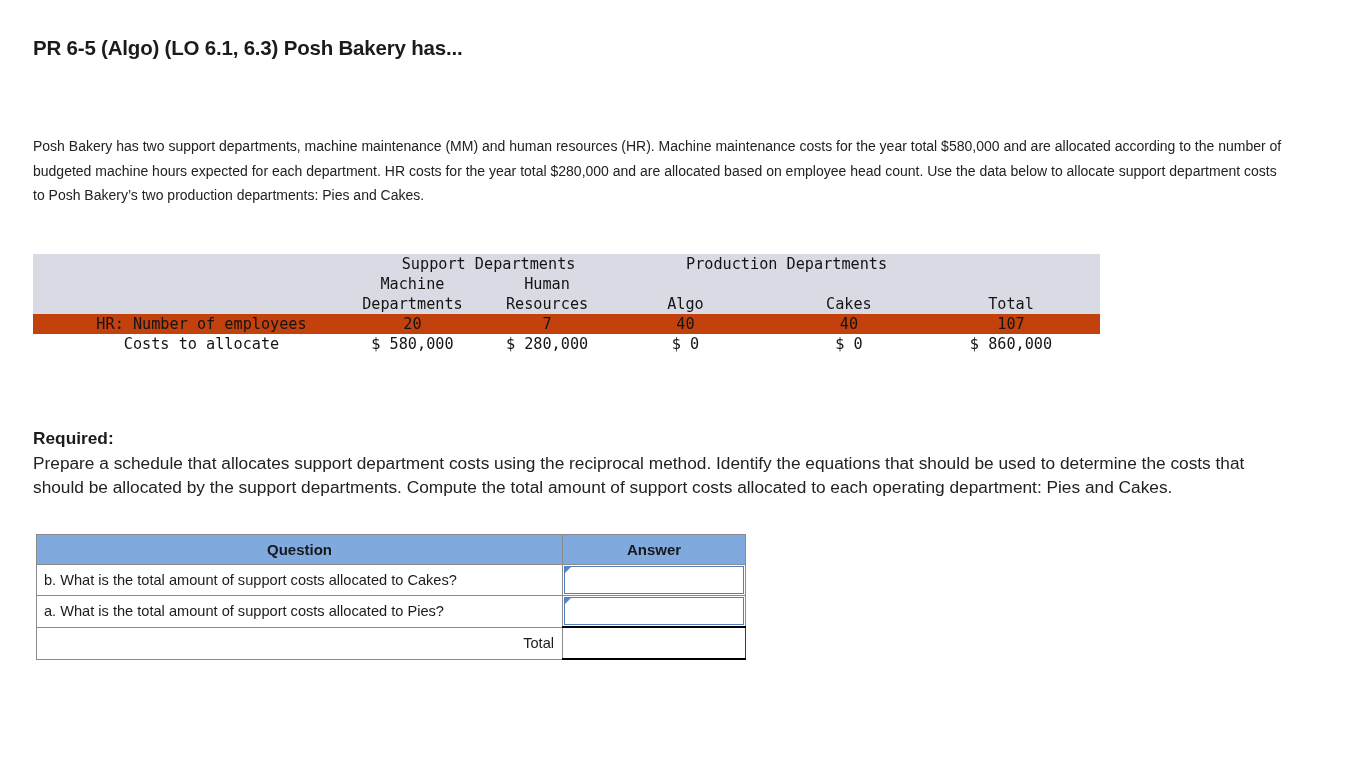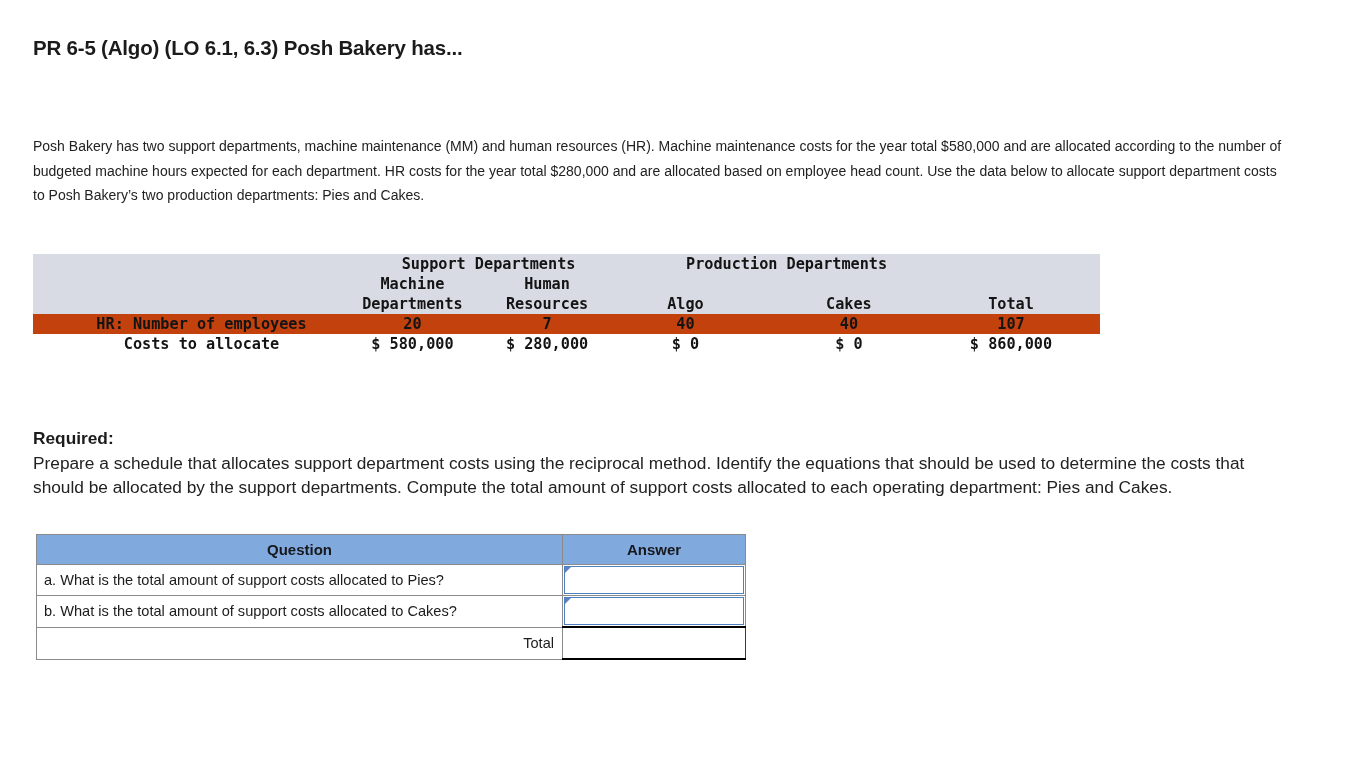--- a/index.html
+++ b/index.html
@@ -54,21 +54,21 @@
     width: 1067px;
     border-collapse: collapse;
     font-family: "DejaVu Sans Mono", "Liberation Mono", monospace;
     font-size: 15.2px;
     line-height: 20px;
     color: #141414;
   }
   .data-table td, .data-table th {
     padding: 0;
     border: none;
-    font-weight: bold;
+    font-weight: normal;
     vertical-align: bottom;
     white-space: pre;
     text-align: center;
   }
   .data-table thead tr {
     background: #d8dbe3;
   }
   .data-table thead td {
     height: 20px;
     padding-bottom: 0px;
@@ -252,31 +252,31 @@
       <col class="c-answer">
     </colgroup>
     <thead>
       <tr>
         <th>Question</th>
         <th>Answer</th>
       </tr>
     </thead>
     <tbody>
       <tr>
+        <td class="q-cell">b. What is the total amount of support costs allocated to Cakes?</td>
+        <td class="a-cell">
+          <div class="input-box"></div>
+        </td>
+      </tr>
+      <tr>
         <td class="q-cell">a. What is the total amount of support costs allocated to Pies?</td>
         <td class="a-cell">
           <div class="input-box"></div>
         </td>
       </tr>
       <tr>
-        <td class="q-cell">b. What is the total amount of support costs allocated to Cakes?</td>
-        <td class="a-cell">
-          <div class="input-box"></div>
-        </td>
-      </tr>
-      <tr>
         <td class="q-cell total-label">Total</td>
         <td class="a-cell total-cell"></td>
       </tr>
     </tbody>
   </table>
 
 </div>
 
 </body></html>

